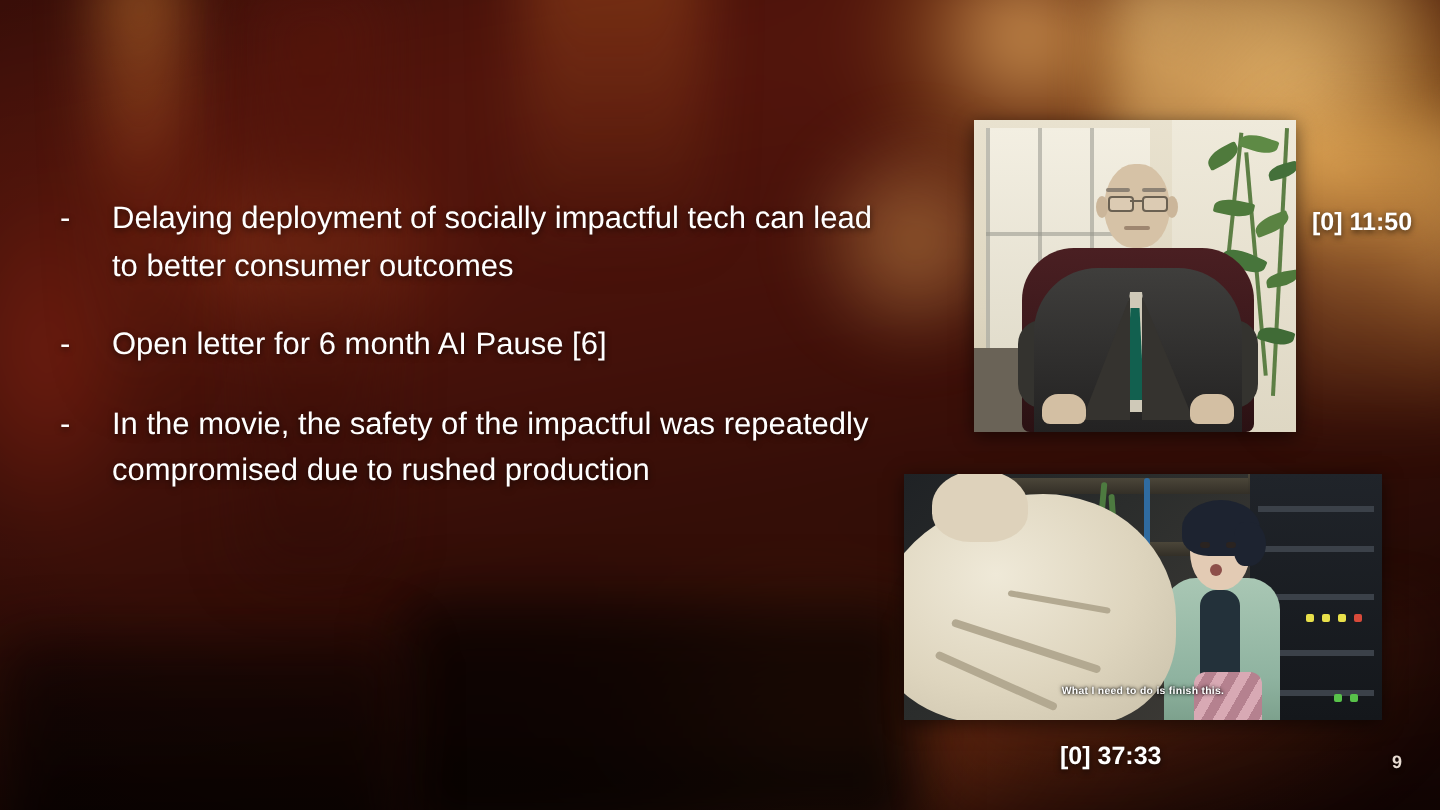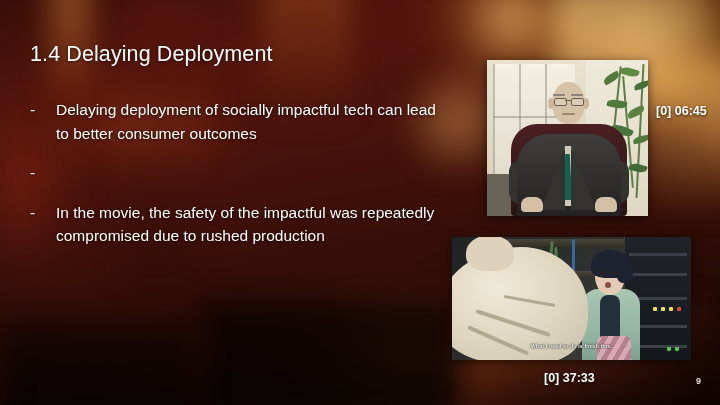--- a/index.html
+++ b/index.html
@@ -227,21 +227,21 @@
   
   .caption {
     position: absolute;
     color: #ffffff;
     font-size: 12.5px;
     font-weight: 700;
     text-shadow: 0 1px 3px rgba(0,0,0,0.7);
     white-space: nowrap;
   }
   #caption-office  { left: 656px; top: 104px; }
-  #caption-factory { left: 544px; top: 371px; text-align: right; }
+  #caption-factory { left: 530px; top: 371px; text-align: right; }
 
   .page-number {
     position: absolute;
     left: 696px;
     top: 376px;
     color: #e8dcd2;
     font-size: 9px;
     font-weight: 700;
     text-shadow: 0 1px 2px rgba(0,0,0,0.6);
   }
@@ -258,31 +258,31 @@
     <div class="bg-streak s3"></div>
     <div class="bg-streak s4"></div>
     <div class="bg-streak s5"></div>
     <div class="bg-streak s6"></div>
     <div class="bg-streak s7"></div>
     <div class="bg-streak s8"></div>
     <div class="bg-streak s9"></div>
     <div class="bg-vignette"></div>
   </div>
 
-  <div class="slide-title">1.4 Delaying Deployment</div>
 
   <div class="bullets">
 
     <div class="bullet">
       <span class="bullet-dash">-</span>
       <span class="bullet-text">Delaying deployment of socially impactful tech can lead to better consumer outcomes</span>
     </div>
 
     <div class="bullet">
       <span class="bullet-dash">-</span>
+      <span class="bullet-text">Open letter for 6 month AI Pause [6]</span>
     </div>
 
     <div class="bullet">
       <span class="bullet-dash">-</span>
       <span class="bullet-text">In the movie, the safety of the impactful was repeatedly compromised due to rushed production</span>
     </div>
 
   </div>
 
   <div class="thumb" id="thumb-office">
@@ -375,19 +375,19 @@
       <div class="f-fold" style="left:24px; top:72px; width:78px; height:4px; transform:rotate(18deg);"></div>
       <div class="f-fold" style="left:16px; top:88px; width:66px; height:4px; transform:rotate(24deg);"></div>
       <div class="f-fold" style="left:52px; top:58px; width:52px; height:3px; transform:rotate(10deg);"></div>
 
       <div class="f-sub-band">
         <span class="f-sub-text">What I need to do is finish this.</span>
       </div>
     </div>
   </div>
 
-  <div class="caption" id="caption-office">[0] 06:45</div>
+  <div class="caption" id="caption-office">[0] 11:50</div>
 
   <div class="caption" id="caption-factory">[0] 37:33</div>
 
   <div class="page-number">9</div>
 
 </div>
 
 </body></html>

